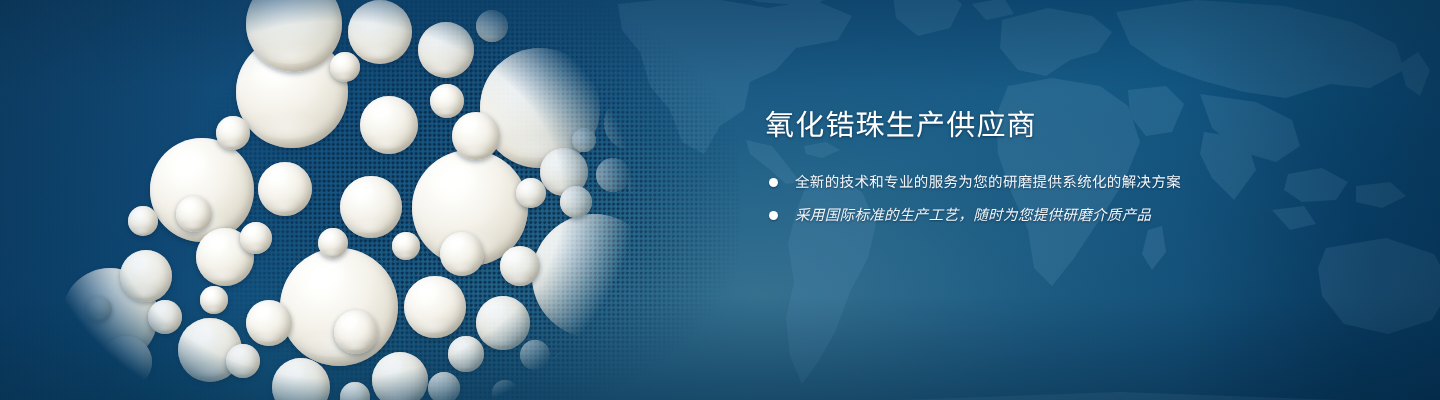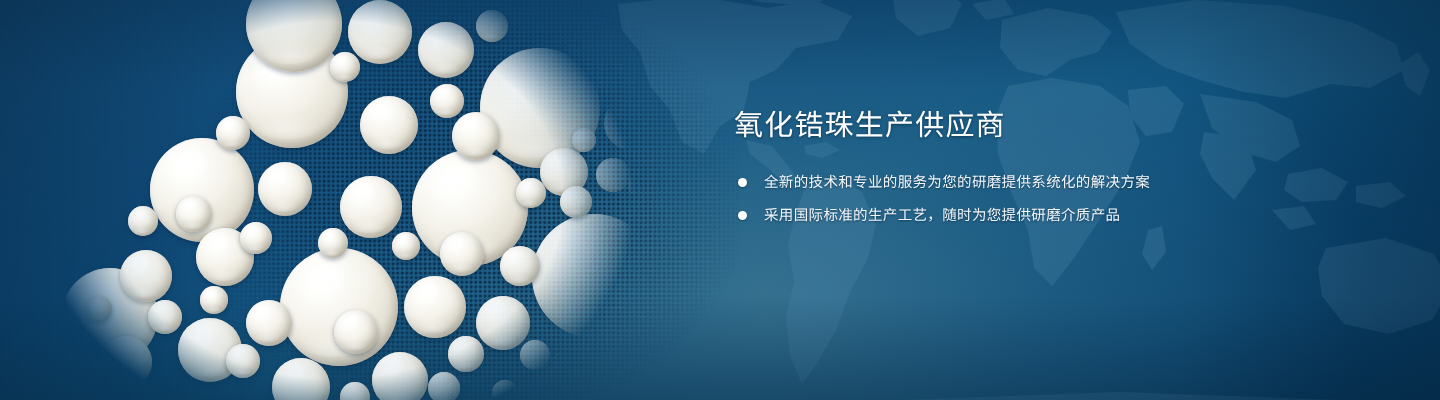--- a/index.html
+++ b/index.html
@@ -112,21 +112,21 @@
     bottom: 8%;
     width: 56%;
     height: 22%;
     border-radius: 50%;
     background: radial-gradient(ellipse at 50% 60%, rgba(255,255,255,0.40) 0%, rgba(255,255,255,0) 78%);
   }
 
   
   .copy {
     position: absolute;
-    left: 734px;
+    left: 765px;
     top: 106px;
     width: 560px;
   }
   .headline {
     margin: 0;
     font-size: 29px;
     line-height: 38px;
     font-weight: 400;
     letter-spacing: 1.2px;
     color: #ffffff;
@@ -141,21 +141,21 @@
   .bullet {
     position: relative;
     padding-left: 30px;
     margin-bottom: 8px;
     font-size: 14.5px;
     line-height: 25px;
     color: #f2f6fa;
     letter-spacing: 0.35px;
     text-shadow: 0 1px 2px rgba(2,24,45,0.5);
   }
-  .bullet:last-child { margin-bottom: 0; }
+  .bullet:last-child { margin-bottom: 0; font-style: italic; }
   .bullet-dot {
     position: absolute;
     left: 4px;
     top: 8px;
     width: 9px;
     height: 9px;
     border-radius: 50%;
     background: #ffffff;
     box-shadow: 0 1px 2px rgba(2,24,45,0.45);
   }

